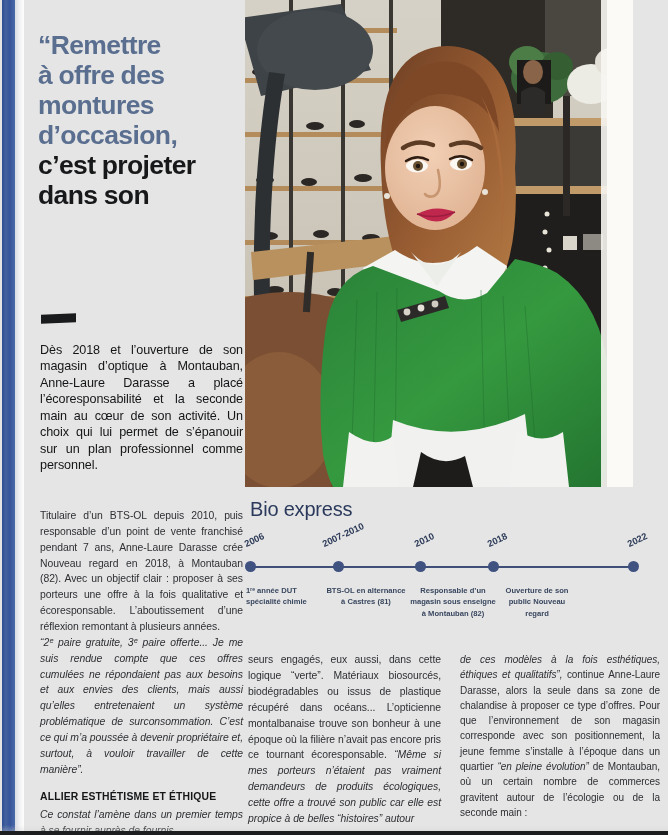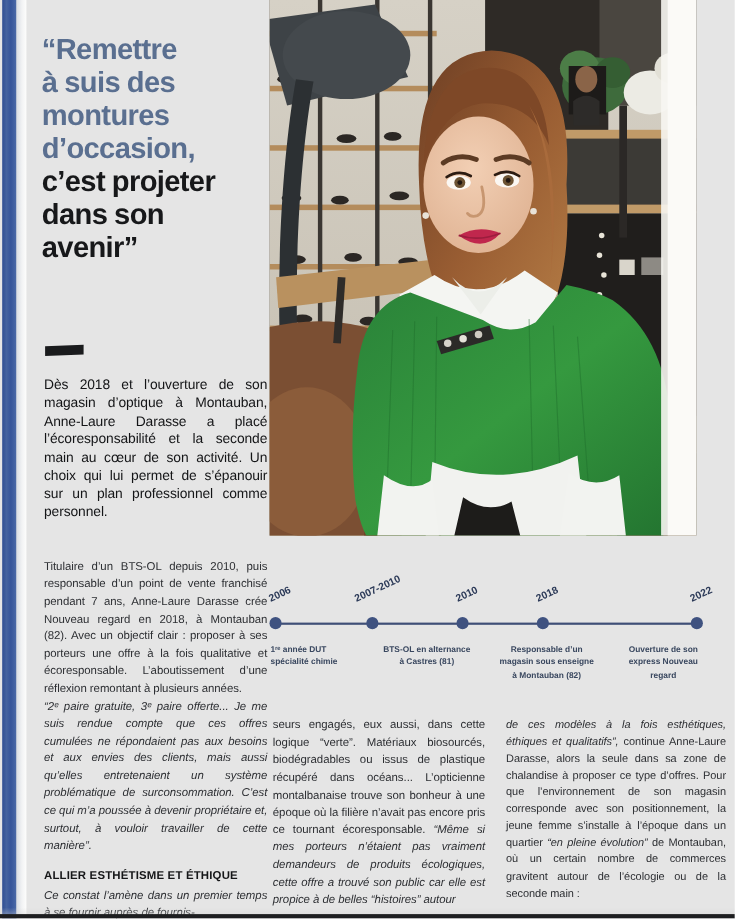--- a/index.html
+++ b/index.html
@@ -138,21 +138,20 @@
     transform: rotate(-25deg);
     transform-origin: left bottom;
     white-space: nowrap;
   }
 
   .tl-labels {
     position: absolute;
     left: 246px; top: 585px;
     width: 420px;
     display: flex;
-    gap: 22px;
   }
   .tl-label {
     font-size: 7.6px;
     line-height: 1.5;
     color: #39475f;
     font-weight: 600;
   }
   .tl-label.l0 { width: 78px; text-align: left; }
   .tl-label.l1 { width: 84px; text-align: center; }
   .tl-label.l2 { width: 90px; text-align: center; }
@@ -200,26 +199,25 @@
 </head>
 <body>
 
 <div class="page">
 
   <div class="spine"></div>
   <div class="spine-shadow"></div>
 
   <div class="headline">
     <span class="hl-blue">“Remettre</span>
-    <span class="hl-blue">à suis des</span>
+    <span class="hl-blue">à offre des</span>
     <span class="hl-blue">montures</span>
     <span class="hl-blue">d’occasion,</span>
     <span class="hl-dark">c’est projeter</span>
     <span class="hl-dark">dans son</span>
-    <span class="hl-dark">avenir”</span>
   </div>
 
   <div class="rule"></div>
 
   <div class="lead">Dès 2018 et l’ouverture de son magasin d’optique à Montauban, Anne-Laure Darasse a placé l’écoresponsabilité et la seconde main au cœur de son activité. Un choix qui lui permet de s’épanouir sur un plan professionnel comme personnel.</div>
 
   <div class="col-left">
     <p>Titulaire d’un BTS-OL depuis 2010, puis responsable d’un point de vente franchisé pendant 7 ans, Anne-Laure Darasse crée Nouveau regard en 2018, à Montauban (82). Avec un objectif clair : proposer à ses porteurs une offre à la fois qualitative et écoresponsable. L’aboutissement d’une réflexion remontant à plusieurs années.</p>
     <p class="it">“2ᵉ paire gratuite, 3ᵉ paire offerte... Je me suis rendue compte que ces offres cumulées ne répondaient pas aux besoins et aux envies des clients, mais aussi qu’elles entretenaient un système problématique de surconsommation. C’est ce qui m’a poussée à devenir propriétaire et, surtout, à vouloir travailler de cette manière”.</p>
     <div class="subhead">ALLIER ESTHÉTISME ET ÉTHIQUE</div>
@@ -405,20 +403,21 @@
 
         <path d="M104 432 q26 18 44 4 l6 51 l-56 0 z" fill="#f2f3f0"></path>
         <path d="M272 430 q24 16 46 2 l6 55 l-60 0 z" fill="#f2f3f0"></path>
       </g>
 
       <rect x="356" y="0" width="32" height="487" fill="#f7f6f2" opacity="0.9"></rect>
       <rect x="362" y="0" width="26" height="487" fill="#fbfaf7"></rect>
     </svg>
   </div>
 
+  <div class="bio-title">Bio express</div>
 
   <div class="timeline">
     <div class="tl-line"></div>
 
     <div class="tl-dot" style="left:0px"></div>
     <div class="tl-dot" style="left:88px"></div>
     <div class="tl-dot" style="left:170px"></div>
     <div class="tl-dot" style="left:243px"></div>
     <div class="tl-dot" style="left:383px"></div>
 
@@ -426,21 +425,21 @@
     <div class="tl-year" style="left:80px">2007-2010</div>
     <div class="tl-year" style="left:172px">2010</div>
     <div class="tl-year" style="left:245px">2018</div>
     <div class="tl-year" style="left:385px">2022</div>
   </div>
 
   <div class="tl-labels">
     <div class="tl-label l0">1ʳᵉ année DUT spécialité chimie</div>
     <div class="tl-label l1">BTS-OL en alternance à Castres (81)</div>
     <div class="tl-label l2">Responsable d’un magasin sous enseigne à Montauban (82)</div>
-    <div class="tl-label l3">Ouverture de son express Nouveau regard</div>
+    <div class="tl-label l3">Ouverture de son public Nouveau regard</div>
   </div>
 
   <div class="col-mid">
     <p><span>seurs engagés, eux aussi, dans cette logique “verte”. Matériaux biosourcés, biodégradables ou issus de plastique récupéré dans océans... L’opticienne montalbanaise trouve son bonheur à une époque où la filière n’avait pas encore pris ce tournant écoresponsable. </span><span class="it">“Même si mes porteurs n’étaient pas vraiment demandeurs de produits écologiques, cette offre a trouvé son public car elle est propice à de belles “histoires” autour</span></p>
   </div>
 
   <div class="col-right">
     <p><span class="it">de ces modèles à la fois esthétiques, éthiques et qualitatifs”,</span><span> continue Anne-Laure Darasse, alors la seule dans sa zone de chalandise à proposer ce type d’offres. Pour que l’environnement de son magasin corresponde avec son positionnement, la jeune femme s’installe à l’époque dans un quartier </span><span class="it">“en pleine évolution”</span><span> de Montauban, où un certain nombre de commerces gravitent autour de l’écologie ou de la seconde main :</span></p>
   </div>
 

